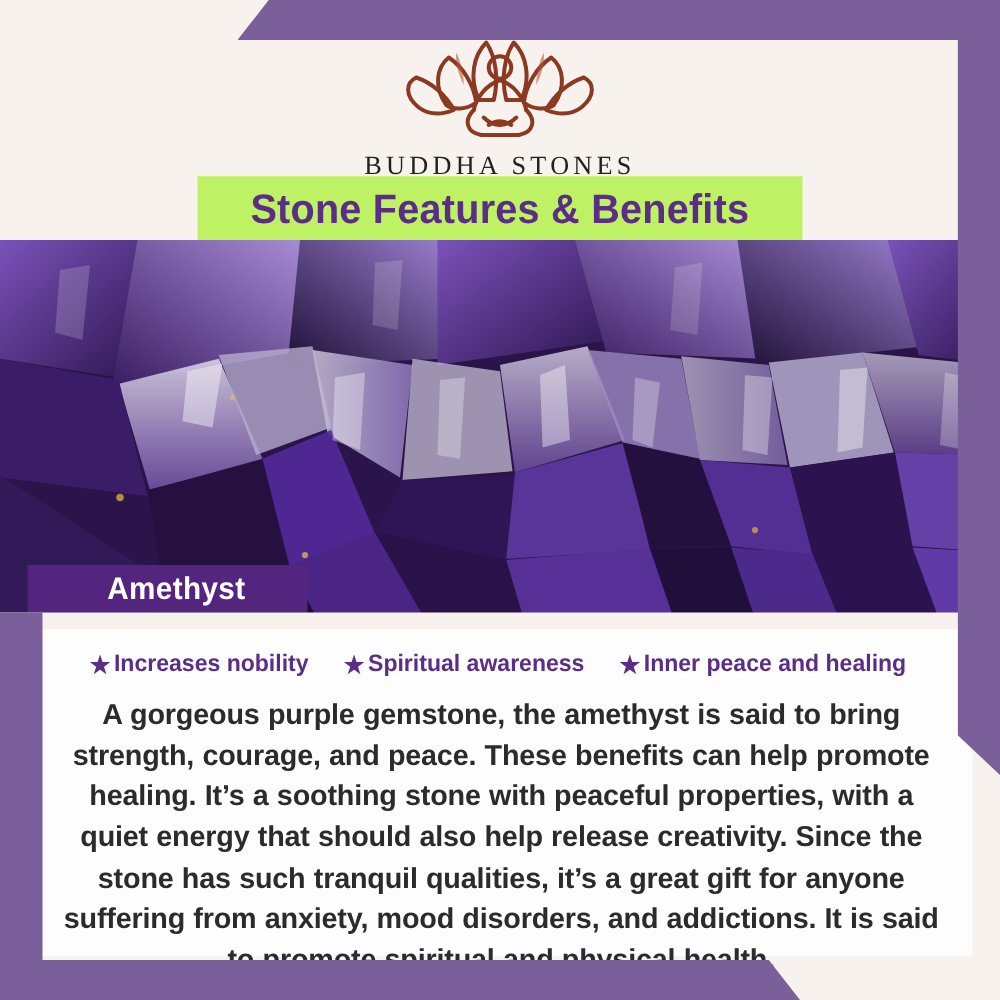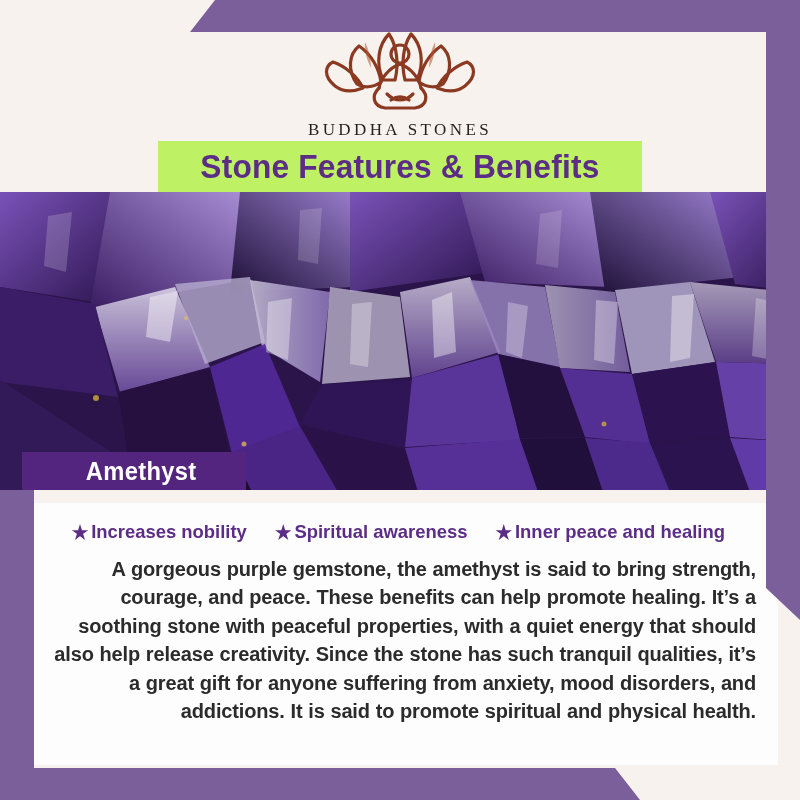--- a/index.html
+++ b/index.html
@@ -68,21 +68,21 @@
     top: 22px; left: 0;
     width: 800px;
     display: flex;
     flex-direction: column;
     align-items: center;
   }
   .logo-mark { width: 190px; height: 92px; display: block; }
   .logo-word {
     margin-top: 6px;
     font-family: "Liberation Serif", serif;
-    font-size: 17px;
+    font-size: 21px;
     letter-spacing: 3.4px;
     color: #231f1d;
     font-weight: 400;
   }
 
   
   .title-band {
     position: absolute;
     top: 141px; left: 158px;
     width: 484px; height: 51px;
@@ -175,25 +175,25 @@
   .benefit .star {
     font-size: 19px;
     line-height: 1;
     margin-right: 3px;
     color: #5b2d86;
   }
 
   .paragraph {
     color: #2b2b2b;
     font-family: "Liberation Sans", sans-serif;
-    font-size: 20px;
+    font-size: 23px;
     font-weight: bold;
     line-height: 1.42;
     letter-spacing: -0.15px;
-    text-align: right;
+    text-align: center;
     padding: 0 6px 0 10px;
     word-spacing: 0.4px;
   }
 </style>
 </head>
 <body>
 
 <div id="card">
 
   <div class="photo">

